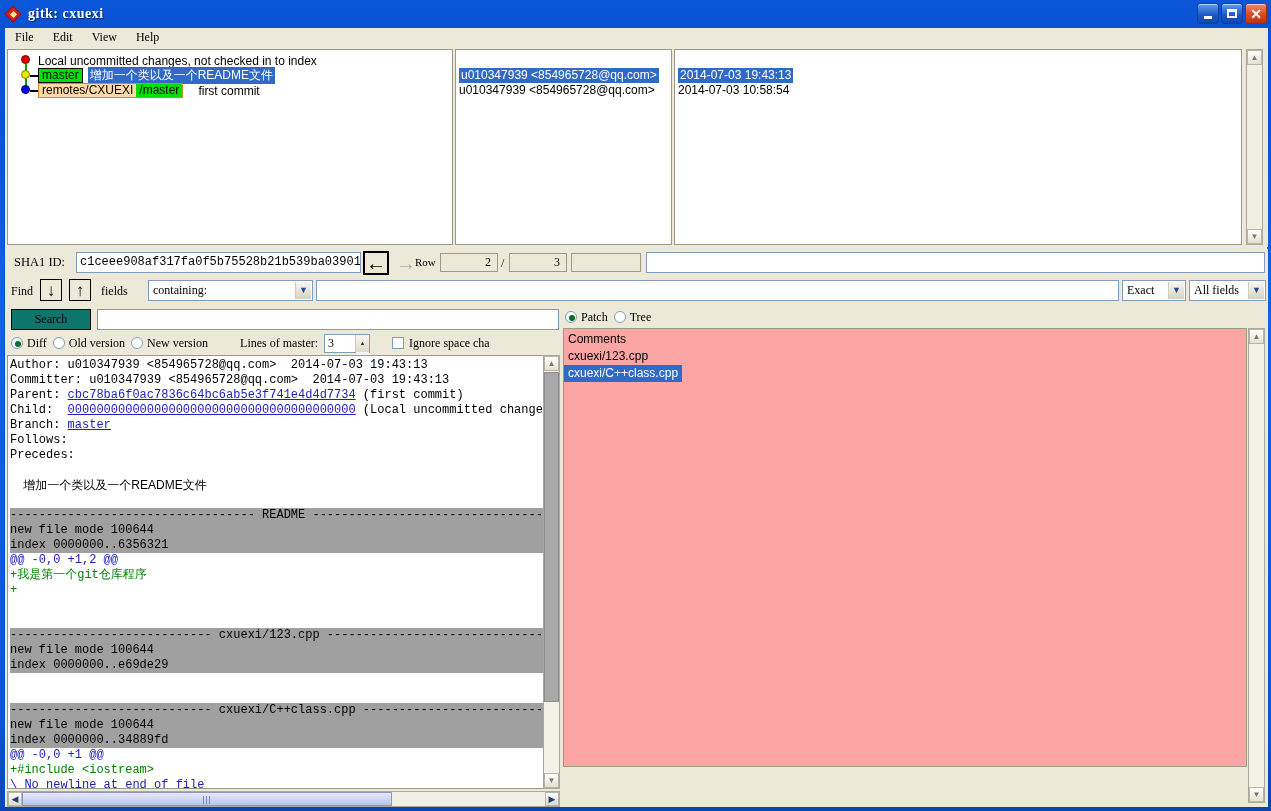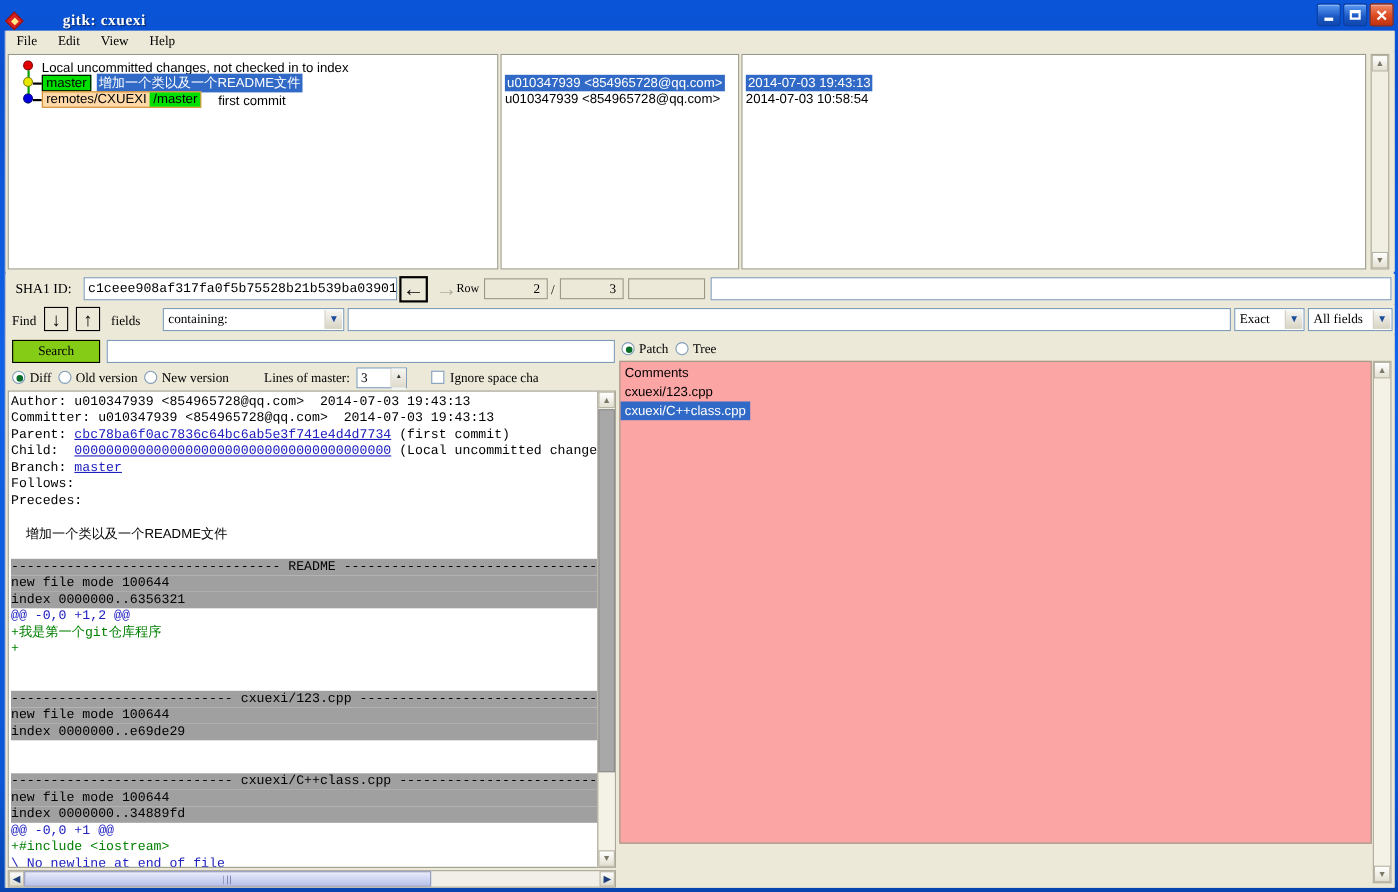--- a/index.html
+++ b/index.html
@@ -13,21 +13,21 @@
 
   
   #window {
     position: absolute; left: 0; top: 0;
     width: 1271px; height: 811px;
     background: linear-gradient(to bottom, #0a55d8 0%, #0a4fd0 8%, #1062e8 40%, #0b57d6 88%, #0845b0 100%);
     border: 0;
   }
   #titlebar {
     position: absolute; left: 0; top: 0; width: 1271px; height: 28px;
-    display: flex; align-items: flex-end; gap: 29px;
+    display: flex; align-items: center;
   }
   #title-icon {
     width: 17px; height: 17px; margin-left: 5px; margin-right: 6px;
     position: relative; flex: none;
   }
   #title-icon .diamond {
     position: absolute; left: 2px; top: 2px; width: 12px; height: 12px;
     background: #d82020; transform: rotate(45deg);
     border: 1px solid #8d0f0f;
   }
@@ -223,21 +223,21 @@
     position: absolute; left: 0; top: 276px; width: 1263px; height: 503px;
     background: #ece9d8;
   }
 
   
   #left-half {
     position: absolute; left: 0; top: 0; width: 556px; height: 503px;
   }
   #searchbtn {
     position: absolute; left: 6px; top: 5px; width: 80px; height: 21px;
-    background: #84cc16; border: 1px solid #000;
+    background: #0f766e; border: 1px solid #000;
     font-family: "Liberation Serif", serif; font-size: 12px;
     display: flex; align-items: center; justify-content: center; color: #000;
   }
   #search-entry {
     position: absolute; left: 92px; top: 5px; width: 462px; height: 21px;
     background: #fff; border: 1px solid #7f9db9;
   }
   #optsrow {
     position: absolute; left: 0; top: 28px; width: 556px; height: 22px;
     display: flex; align-items: center;

